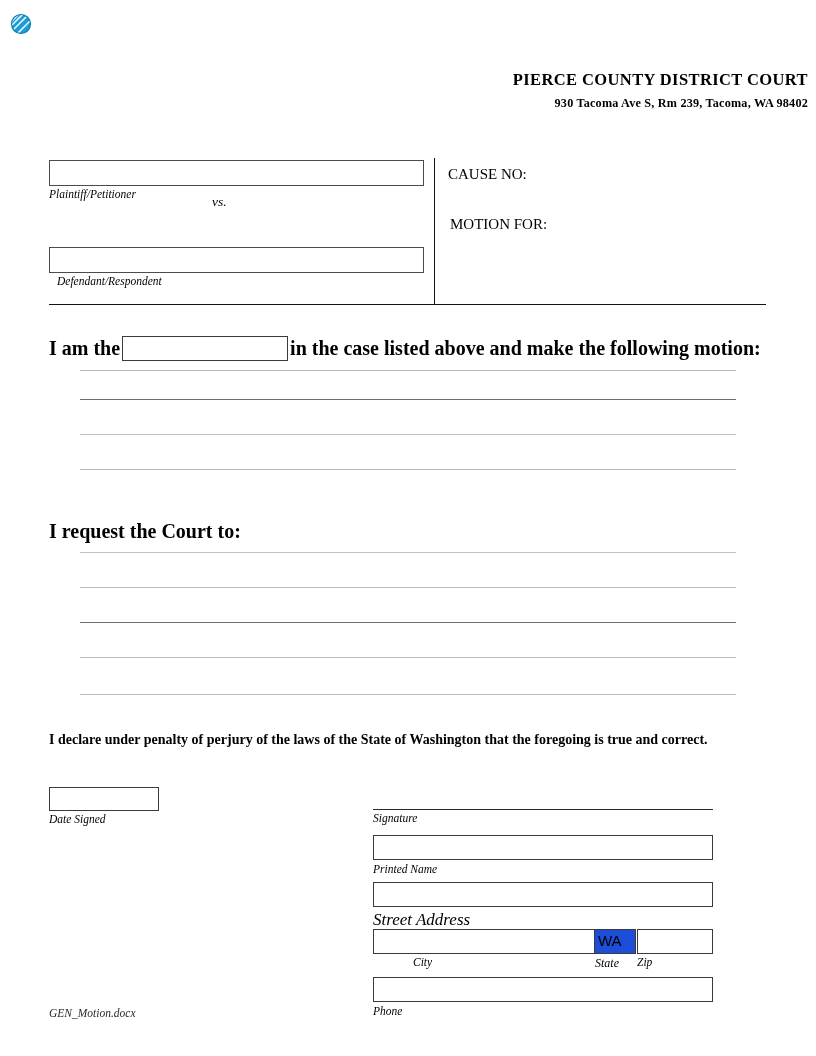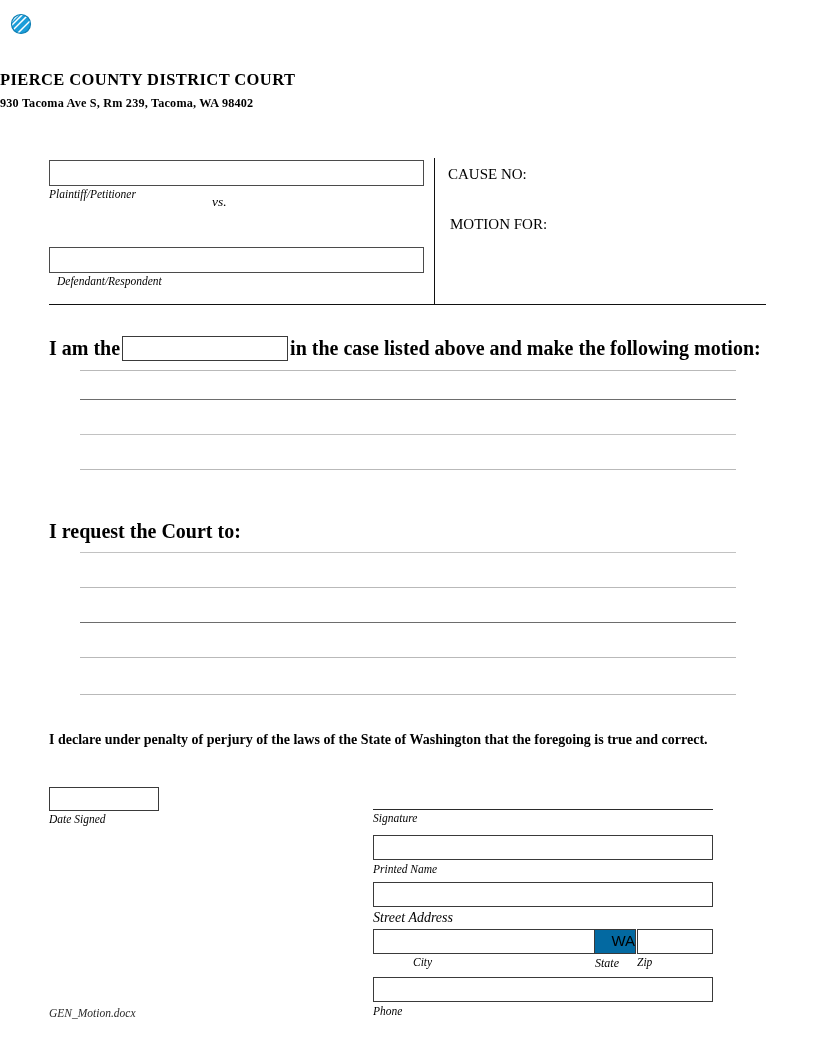--- a/index.html
+++ b/index.html
@@ -24,21 +24,21 @@
     width: 22px;
     height: 22px;
   }
 
   
   .doc-header {
     position: absolute;
     left: 0;
     top: 70px;
     width: 808px;
-    text-align: left;
+    text-align: right;
   }
   .court-name {
     font-weight: bold;
     font-size: 16.5px;
     letter-spacing: 0.4px;
     margin: 0;
   }
   .court-address {
     font-weight: bold;
     font-size: 12.2px;
@@ -194,21 +194,21 @@
     height: 25px;
     border: 1.5px solid #3a3a3a;
     box-sizing: border-box;
     background: #fff;
   }
   .box-printed { top: 835px; }
   .box-street  { top: 882px; }
   .box-phone   { top: 977px; }
 
   .lbl-printed { position: absolute; left: 373px; top: 863px; font-style: italic; font-size: 11.5px; }
-  .lbl-street  { position: absolute; left: 373px; top: 910px; font-style: italic; font-size: 14px; }
+  .lbl-street  { position: absolute; left: 373px; top: 910px; font-style: italic; font-size: 17px; }
   .lbl-phone   { position: absolute; left: 373px; top: 1005px; font-style: italic; font-size: 11.5px; }
 
   
   .csz-city {
     position: absolute;
     left: 373px;
     top: 929px;
     width: 222px;
     height: 25px;
     border: 1.5px solid #3a3a3a;
@@ -216,27 +216,26 @@
     background: #fff;
   }
   .csz-state {
     position: absolute;
     left: 594px;
     top: 929px;
     width: 42px;
     height: 25px;
     border: 1.5px solid #3a3a3a;
     box-sizing: border-box;
-    background: #0369a1;
+    background: #1d4ed8;
     font-family: "Liberation Sans", sans-serif;
     font-size: 15px;
     line-height: 22px;
     padding-left: 3px;
     color: #000;
-    text-align: right;
   }
   .csz-zip {
     position: absolute;
     left: 637px;
     top: 929px;
     width: 76px;
     height: 25px;
     border: 1.5px solid #3a3a3a;
     box-sizing: border-box;
     background: #fff;

